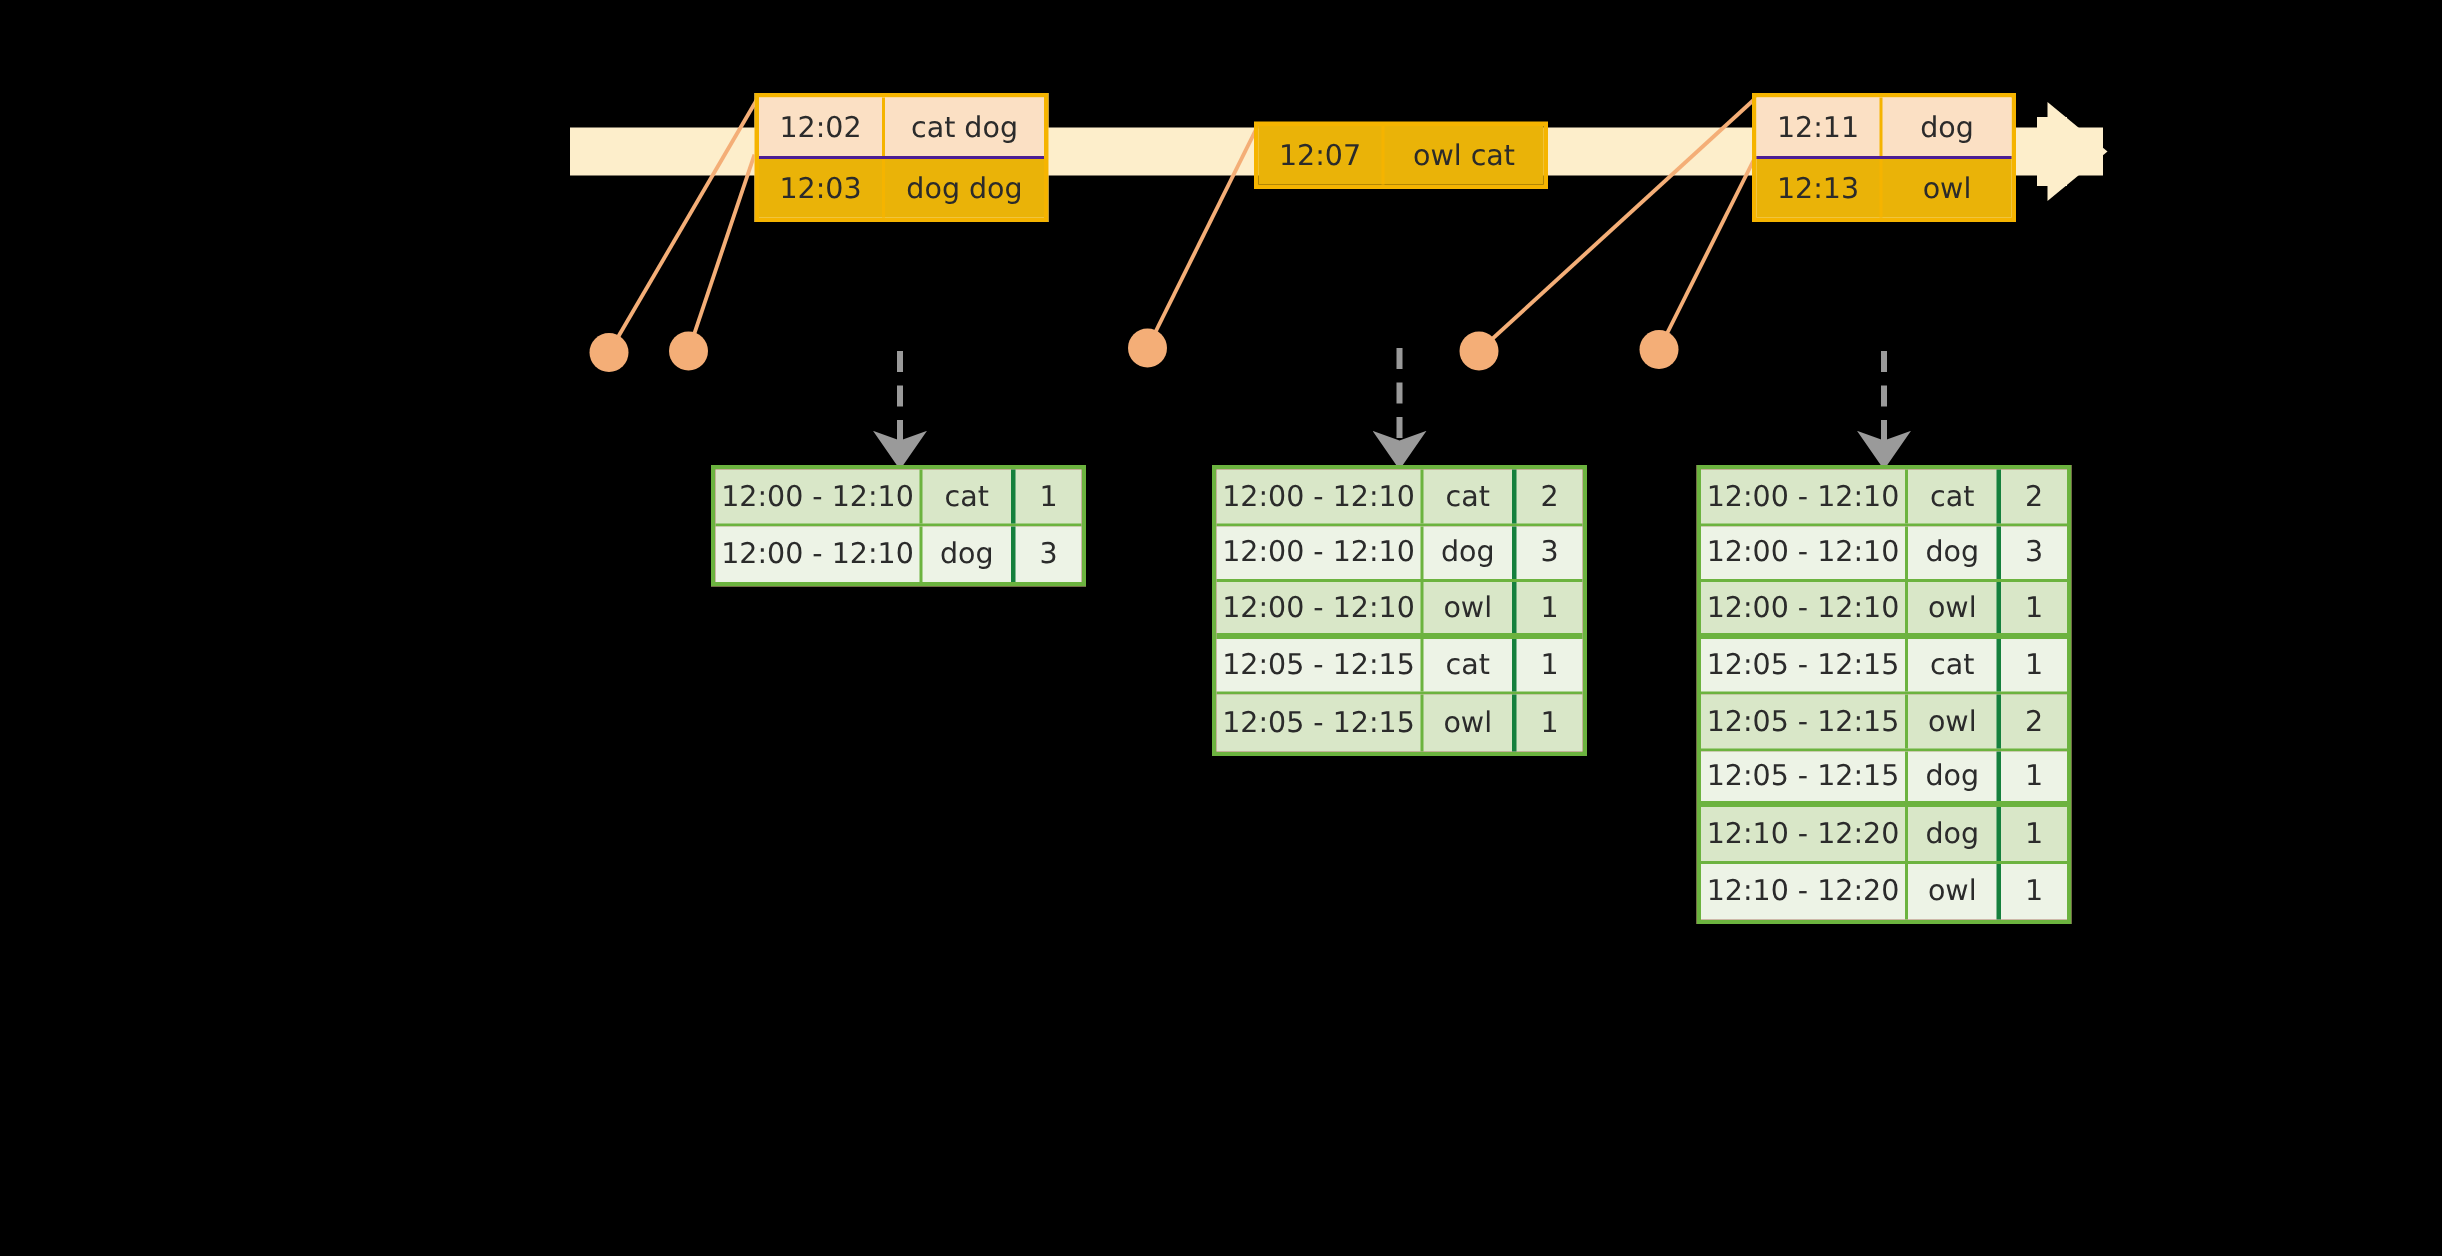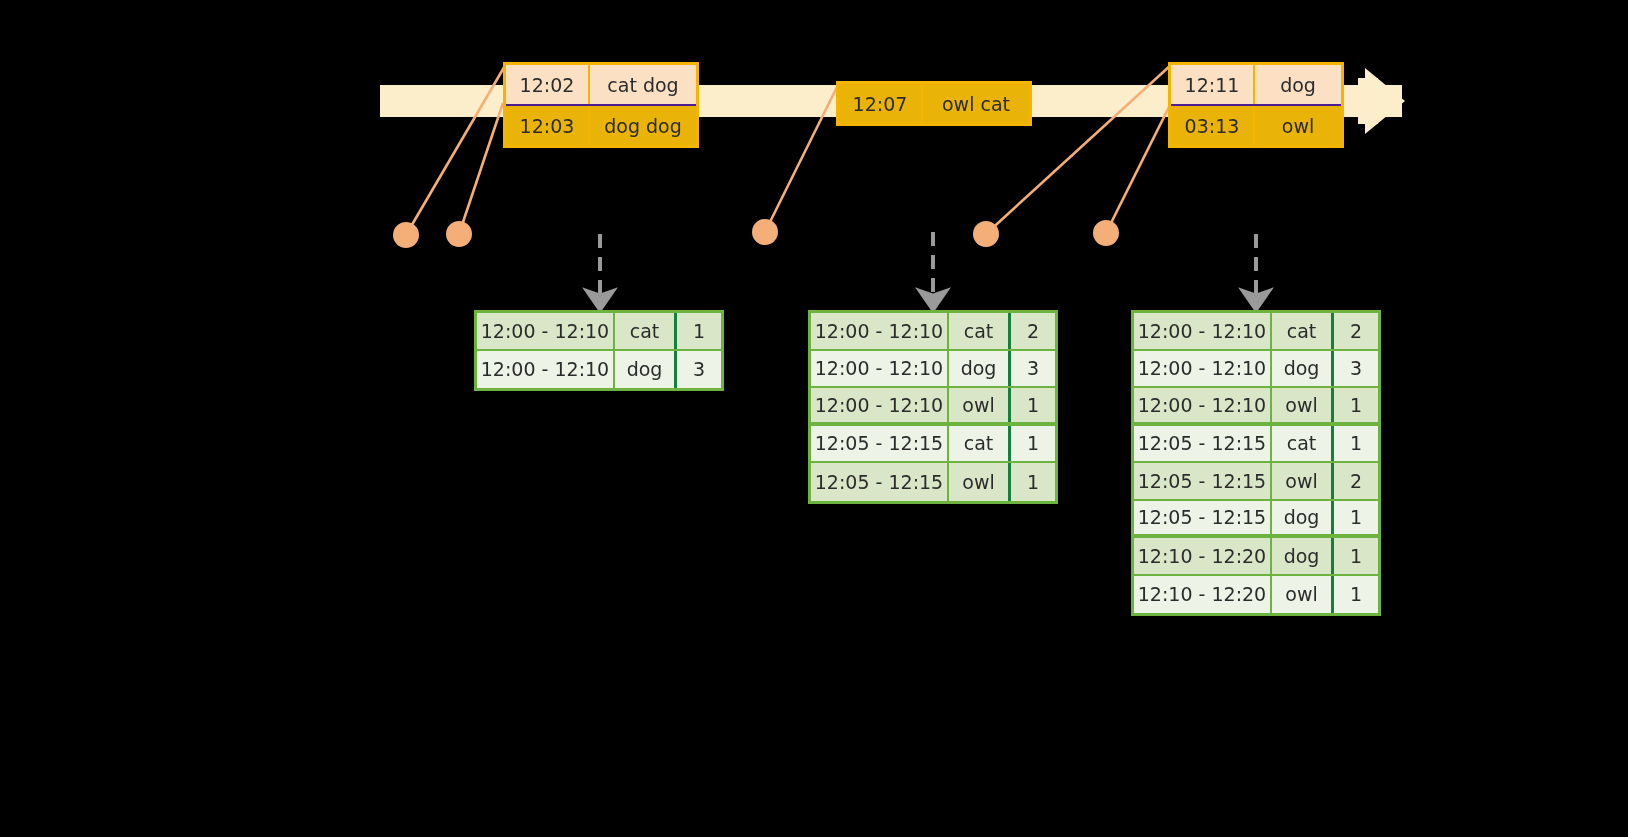--- a/index.html
+++ b/index.html
@@ -206,21 +206,21 @@
       <div class="ev-words">owl cat</div>
     </div>
   </div>
 
   <div class="event-box" id="event-box-3">
     <div class="event-row shaded">
       <div class="ev-time">12:11</div>
       <div class="ev-words">dog</div>
     </div>
     <div class="event-row plain">
-      <div class="ev-time">03:13</div>
+      <div class="ev-time">12:13</div>
       <div class="ev-words">owl</div>
     </div>
   </div>
 
   <div class="result-table" id="result-table-1">
       <div class="rt-row shaded">
         <div class="rt-win">12:00 - 12:10</div>
         <div class="rt-key">cat</div>
         <div class="rt-cnt">1</div>
       </div>

